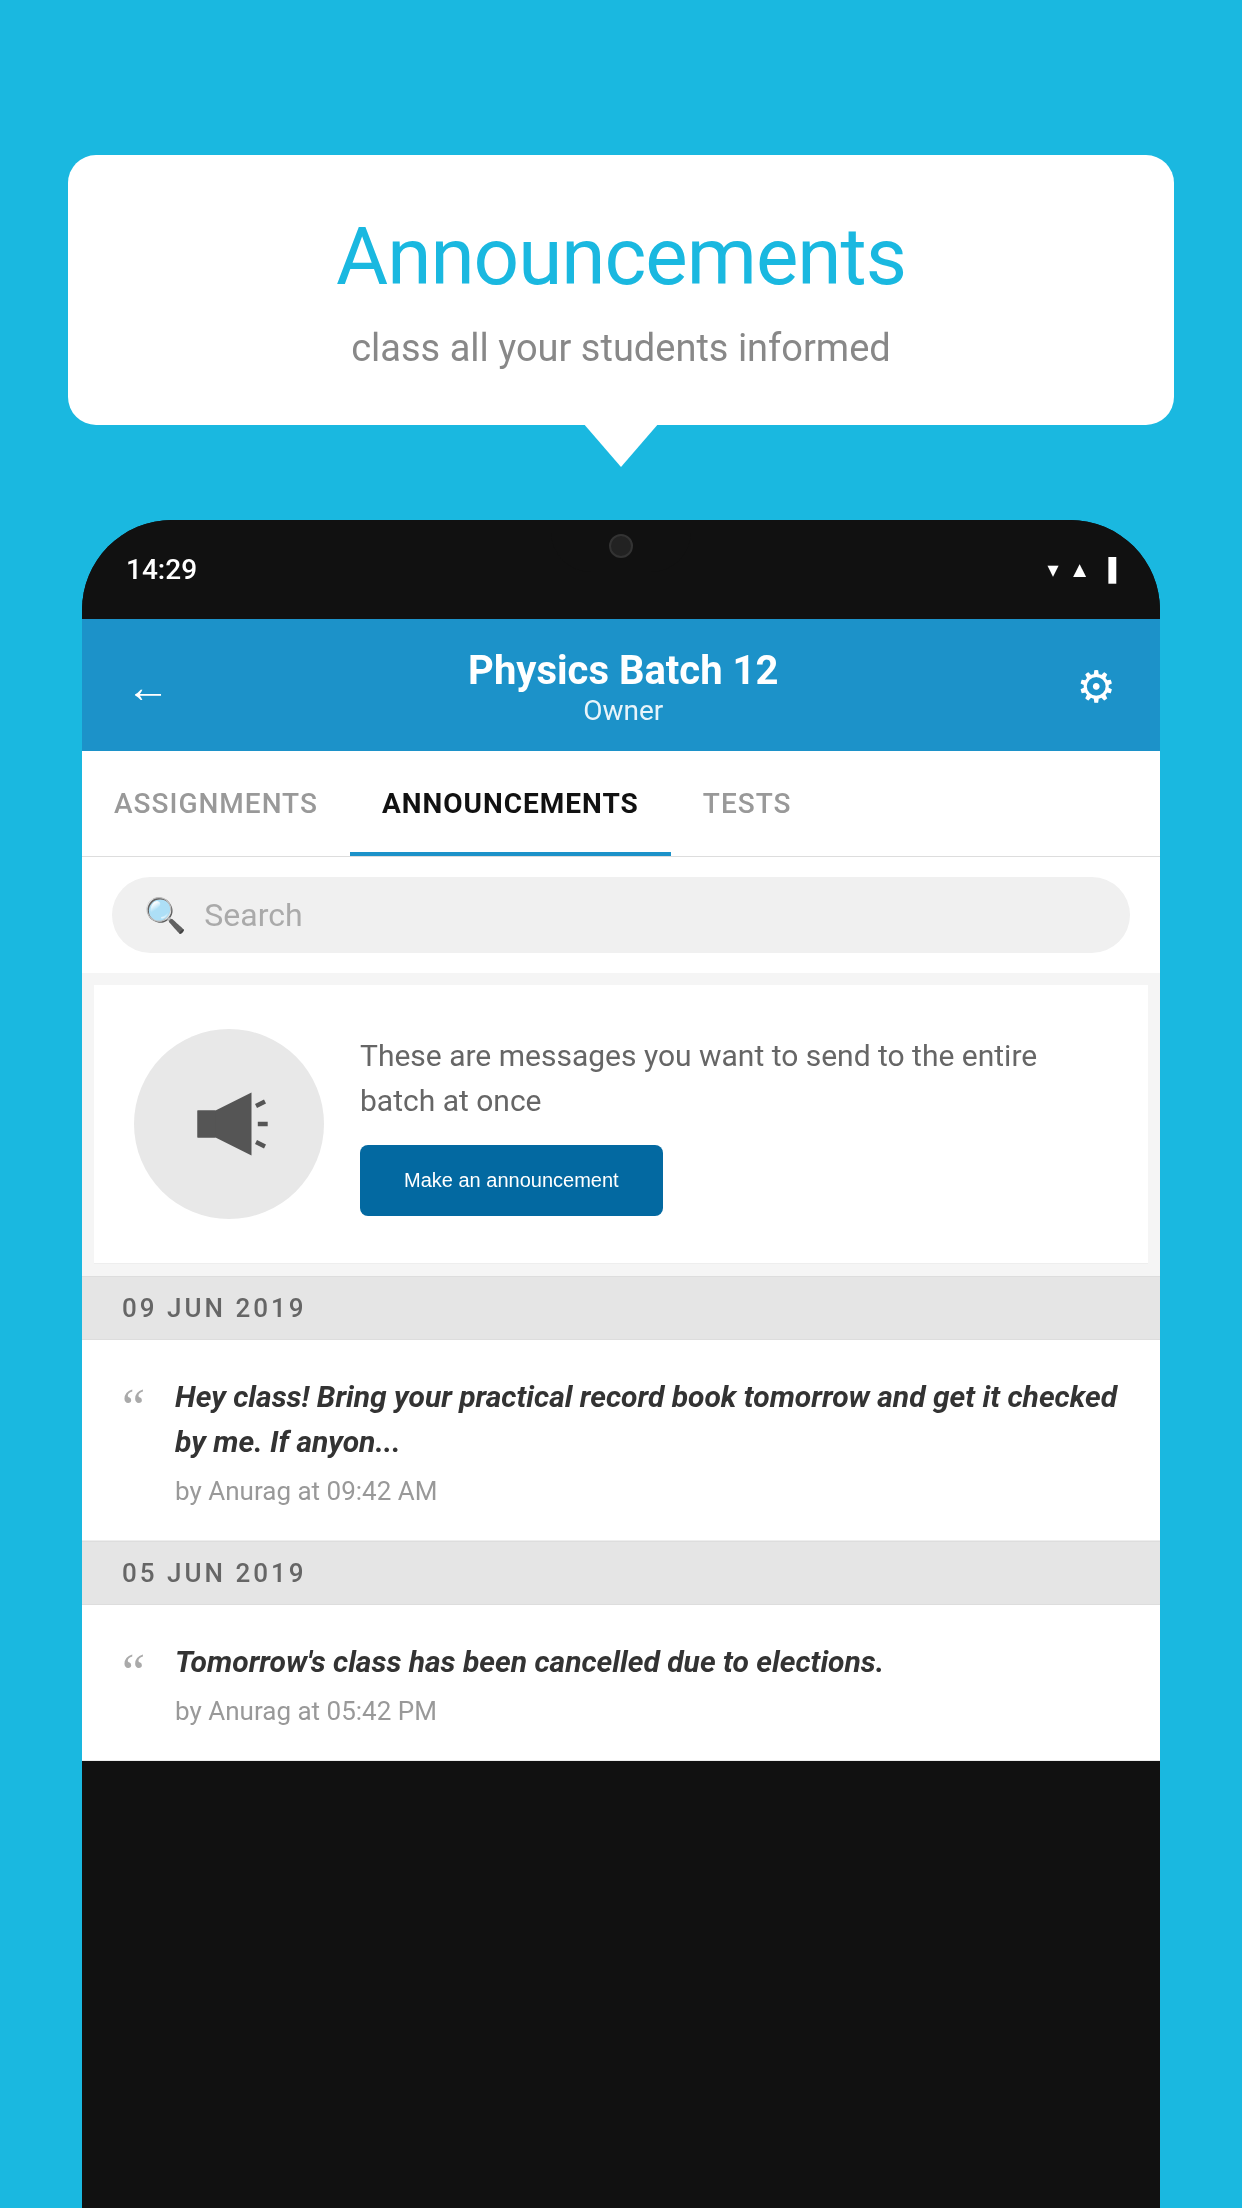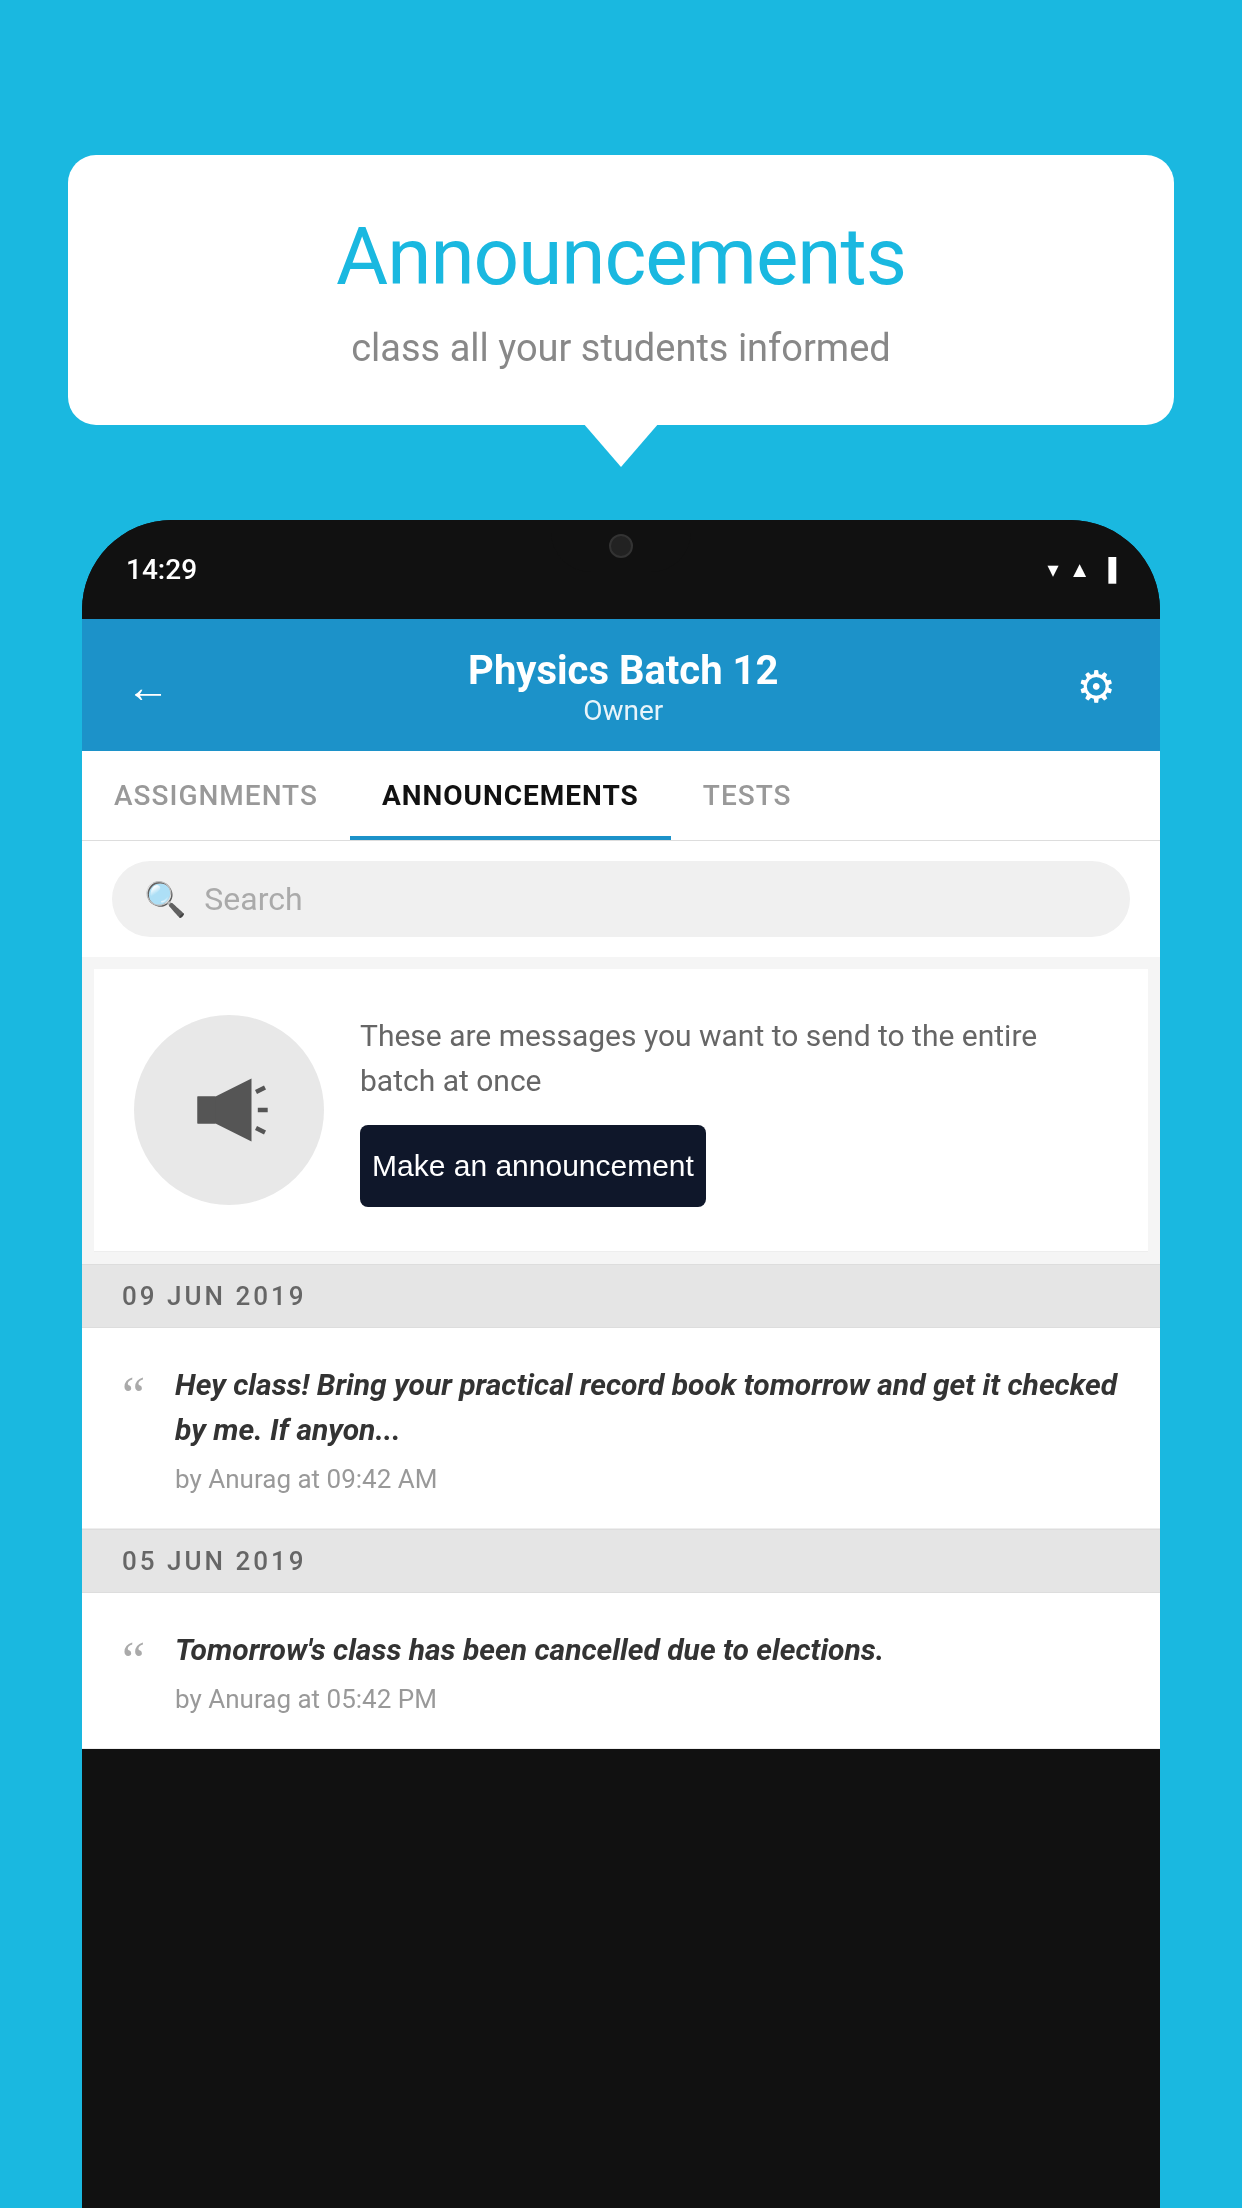--- a/index.html
+++ b/index.html
@@ -148,21 +148,21 @@
     }
 
     
     .tabs-bar {
       background: white;
       display: flex;
       align-items: center;
       border-bottom: 1px solid #ddd;
     }
     .tab-item {
-      padding: 28px 32px;
+      padding: 36px 32px;
       font-size: 28px;
       color: #999;
       font-weight: 500;
       letter-spacing: 1px;
       text-transform: uppercase;
       cursor: pointer;
       position: relative;
     }
     .tab-item.active {
       color: #111;
@@ -225,26 +225,26 @@
       display: flex;
       flex-direction: column;
       gap: 22px;
     }
     .promo-desc {
       font-size: 30px;
       color: #666;
       line-height: 1.5;
     }
     .make-announcement-btn {
-      background: #0f172a;
+      background: #0369a1;
       color: white;
       border: none;
       border-radius: 8px;
-      padding: 24px 12px;
-      font-size: 30px;
+      padding: 24px 44px;
+      font-size: 20px;
       font-weight: 500;
       cursor: pointer;
       text-align: center;
       display: inline-block;
       width: fit-content;
     }
 
     
     .date-separator {
       background: #e5e5e5;

